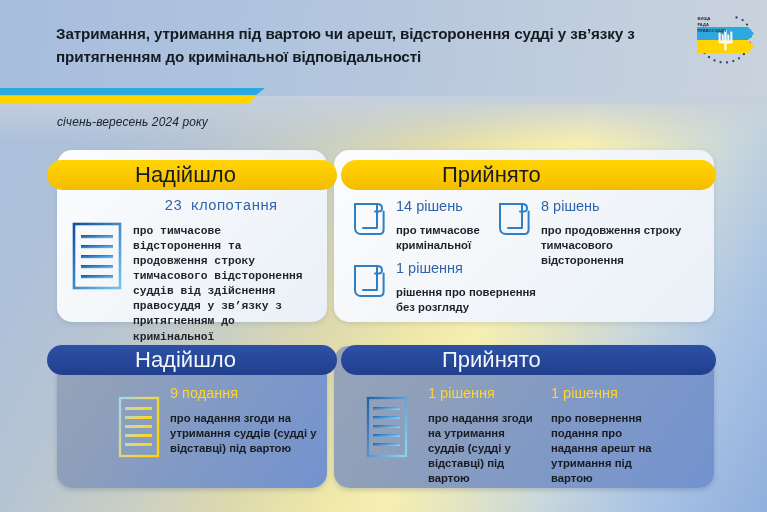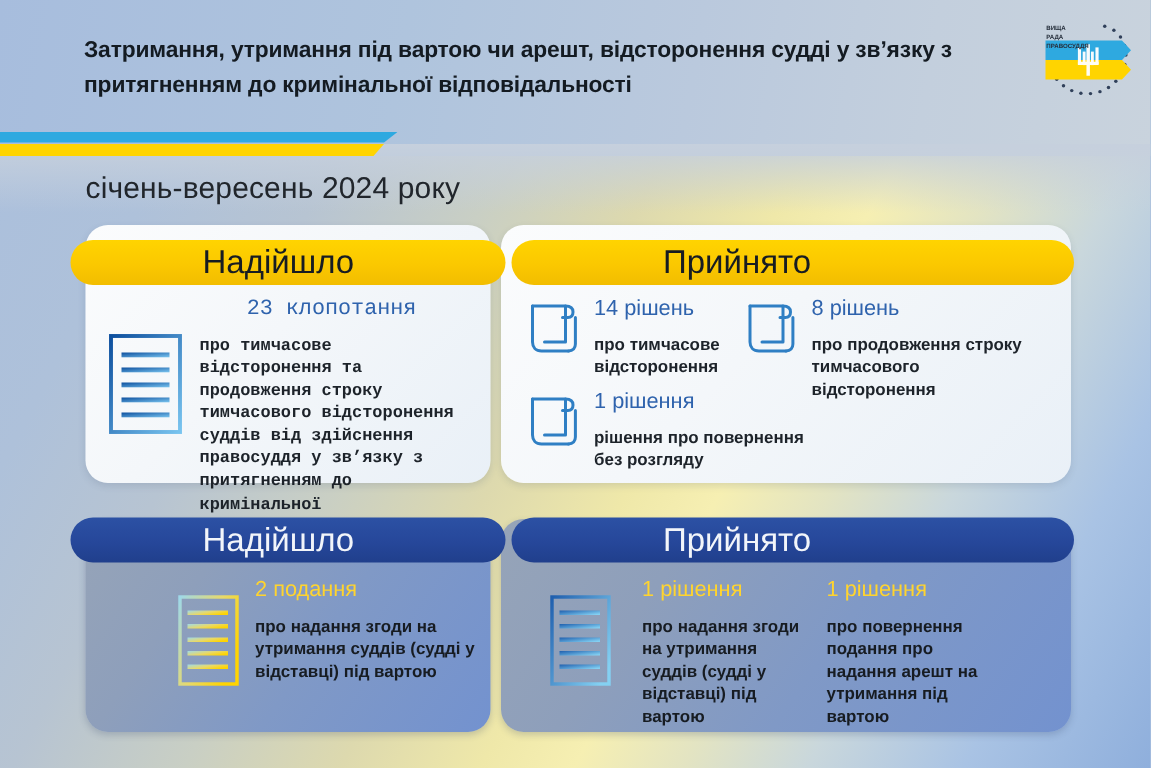--- a/index.html
+++ b/index.html
@@ -90,24 +90,25 @@
     height: 16px;
     z-index: 5;
   }
   .stripe svg { display: block; }
 
   
   .subtitle {
     position: absolute;
     left: 57px;
     top: 115px;
-    font-size: 20px;
+    font-size: 12px;
     color: #21262c;
     z-index: 4;
     letter-spacing: 0.1px;
+    font-style: italic;
   }
 
   
   .panel {
     position: absolute;
     z-index: 3;
   }
 
   
   .card {
@@ -273,21 +274,21 @@
       <g fill="none" stroke="#2f7fc4" stroke-width="2" stroke-linejoin="round" stroke-linecap="round">
         <path d="M3 6 h22 v24 H11"></path>
         <path d="M25 6 c4 0 5 2 5 4 c0 2 -1 3.6 -3.4 3.6 H23"></path>
         <path d="M3 6 v24 c0 3.4 2.2 6 6 6 h18"></path>
         <path d="M27 36 c3 0 4.6 -2 4.6 -4.6 V13.6"></path>
       </g>
     </svg>
   </div>
   <div class="block" style="left:396px; top:198px; width:105px;">
     <div class="bignum blue">14 рішень</div>
-    <div class="desc dark" style="margin-top:8px;">про тимчасове відсторонення</div>
+    <div class="desc dark" style="margin-top:8px;">про тимчасове кримінальної</div>
   </div>
 
   <div class="icon" style="left:497px; top:198px; width:36px; height:42px;">
     <svg width="36" height="42" viewBox="0 0 36 42" aria-hidden="true">
       <g fill="none" stroke="#2f7fc4" stroke-width="2" stroke-linejoin="round" stroke-linecap="round">
         <path d="M3 6 h22 v24 H11"></path>
         <path d="M25 6 c4 0 5 2 5 4 c0 2 -1 3.6 -3.4 3.6 H23"></path>
         <path d="M3 6 v24 c0 3.4 2.2 6 6 6 h18"></path>
         <path d="M27 36 c3 0 4.6 -2 4.6 -4.6 V13.6"></path>
       </g>
@@ -337,21 +338,21 @@
       </defs>
       <rect x="2" y="2" width="38" height="58" fill="none" stroke="url(#gdoc2)" stroke-width="2.3"></rect>
       <rect x="7" y="11" width="27" height="3" fill="url(#gdoc2)"></rect>
       <rect x="7" y="20" width="27" height="3" fill="url(#gdoc2)"></rect>
       <rect x="7" y="29" width="27" height="3" fill="url(#gdoc2)"></rect>
       <rect x="7" y="38" width="27" height="3" fill="url(#gdoc2)"></rect>
       <rect x="7" y="47" width="27" height="3" fill="url(#gdoc2)"></rect>
     </svg>
   </div>
   <div class="block" style="left:170px; top:385px; width:150px;">
-    <div class="bignum yellow">2 подання</div>
+    <div class="bignum yellow">9 подання</div>
     <div class="desc darker" style="margin-top:9px;">про надання згоди на утримання суддів (судді у відставці) під вартою</div>
   </div>
 
   <div class="icon" style="left:366px; top:396px; width:42px; height:62px;">
     <svg width="42" height="62" viewBox="0 0 42 62" aria-hidden="true">
       <defs>
         <linearGradient id="gdoc3" x1="0" y1="0" x2="1" y2="0.8">
           <stop offset="0%" stop-color="#1f5fae"></stop>
           <stop offset="100%" stop-color="#84d0f2"></stop>
         </linearGradient>

